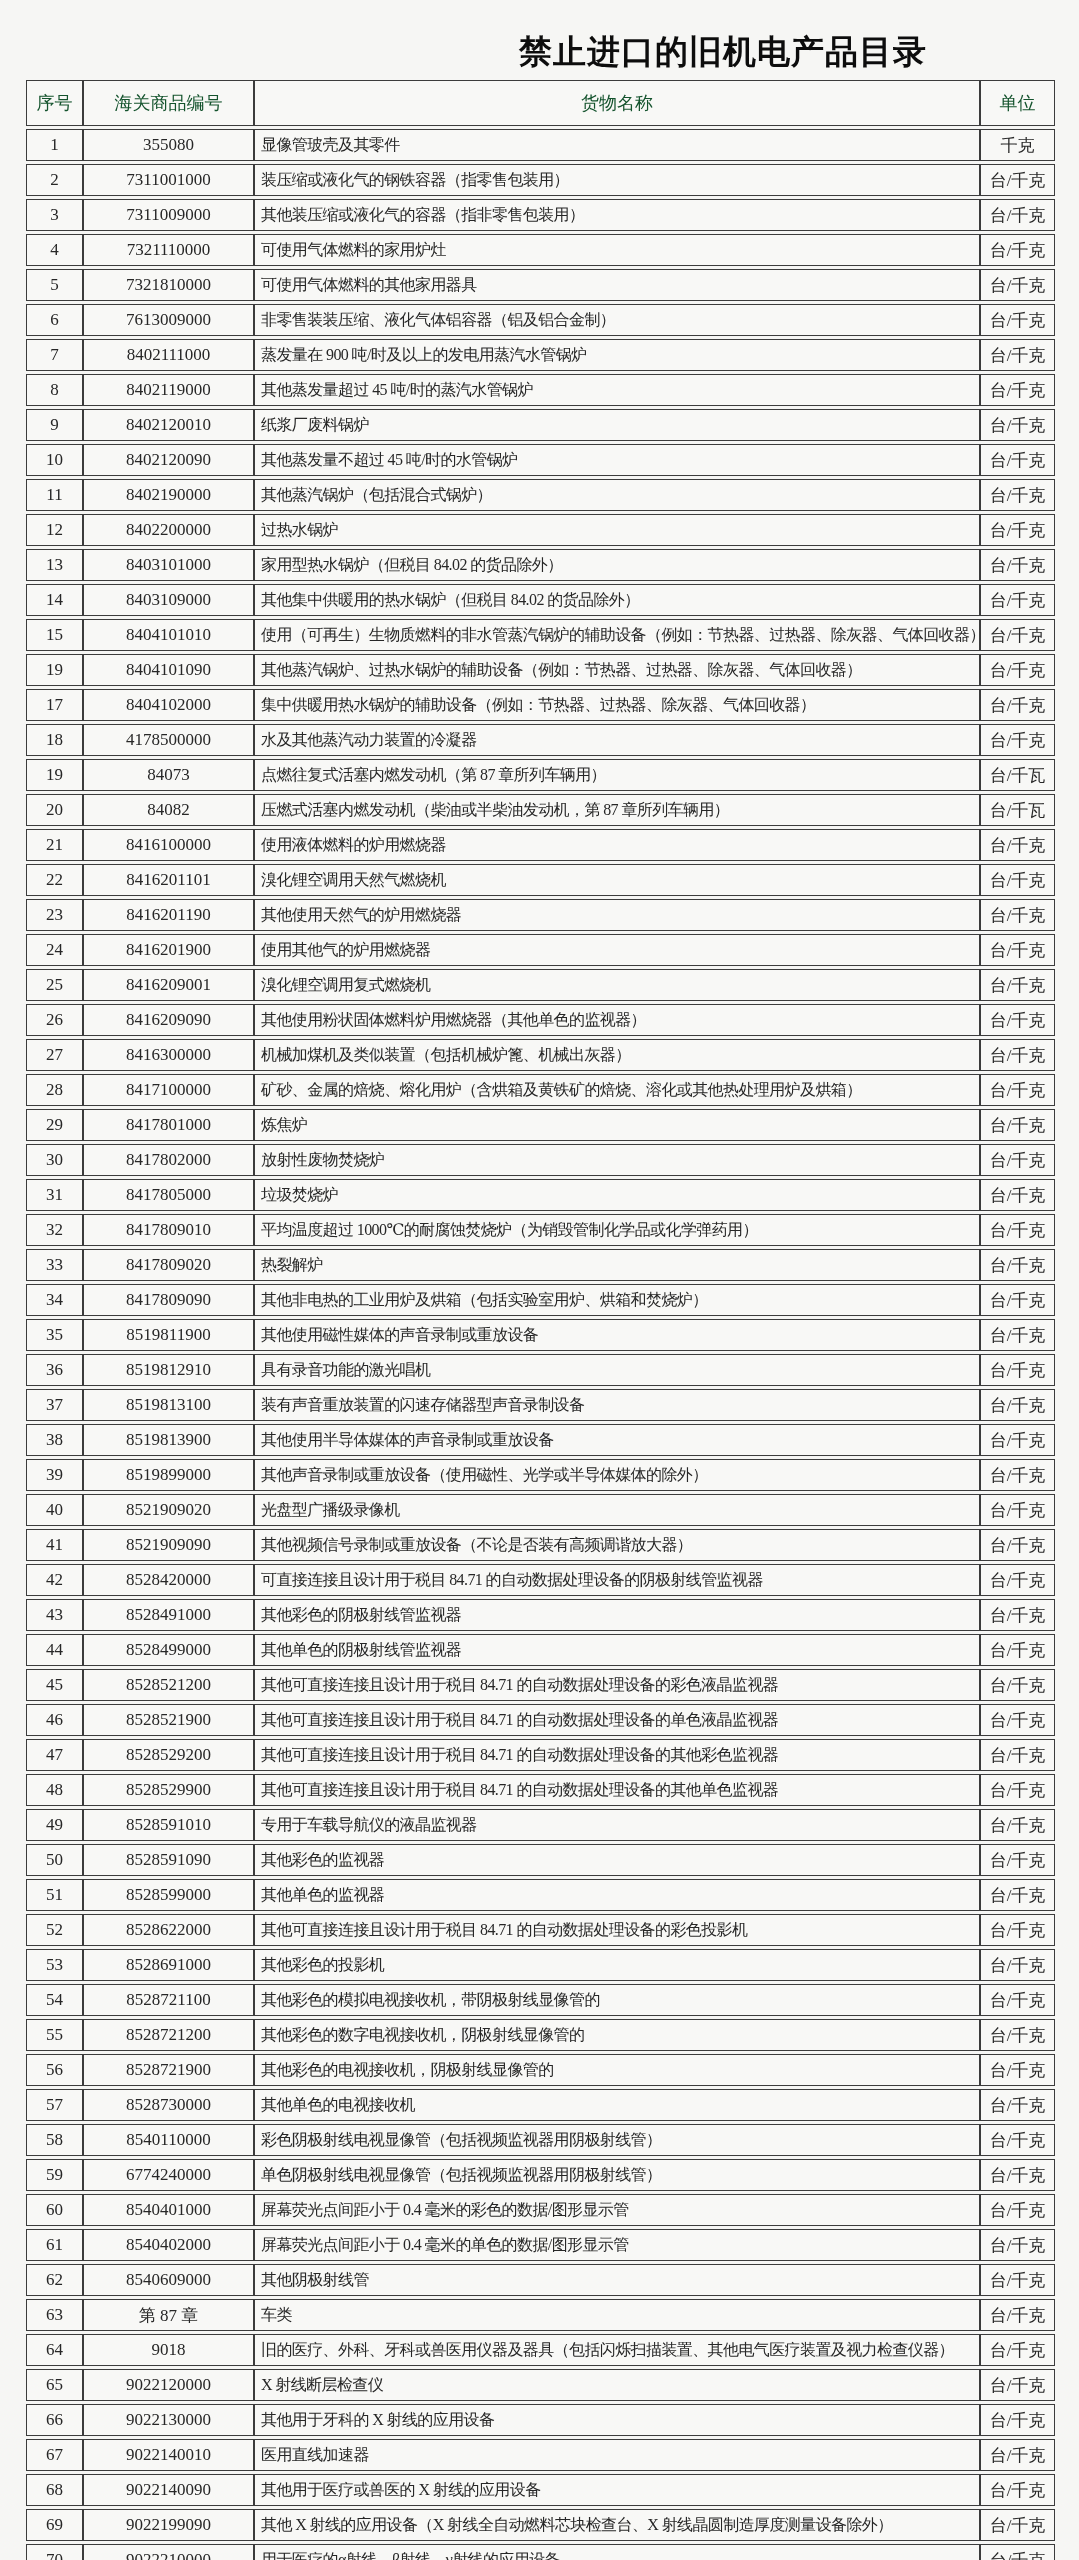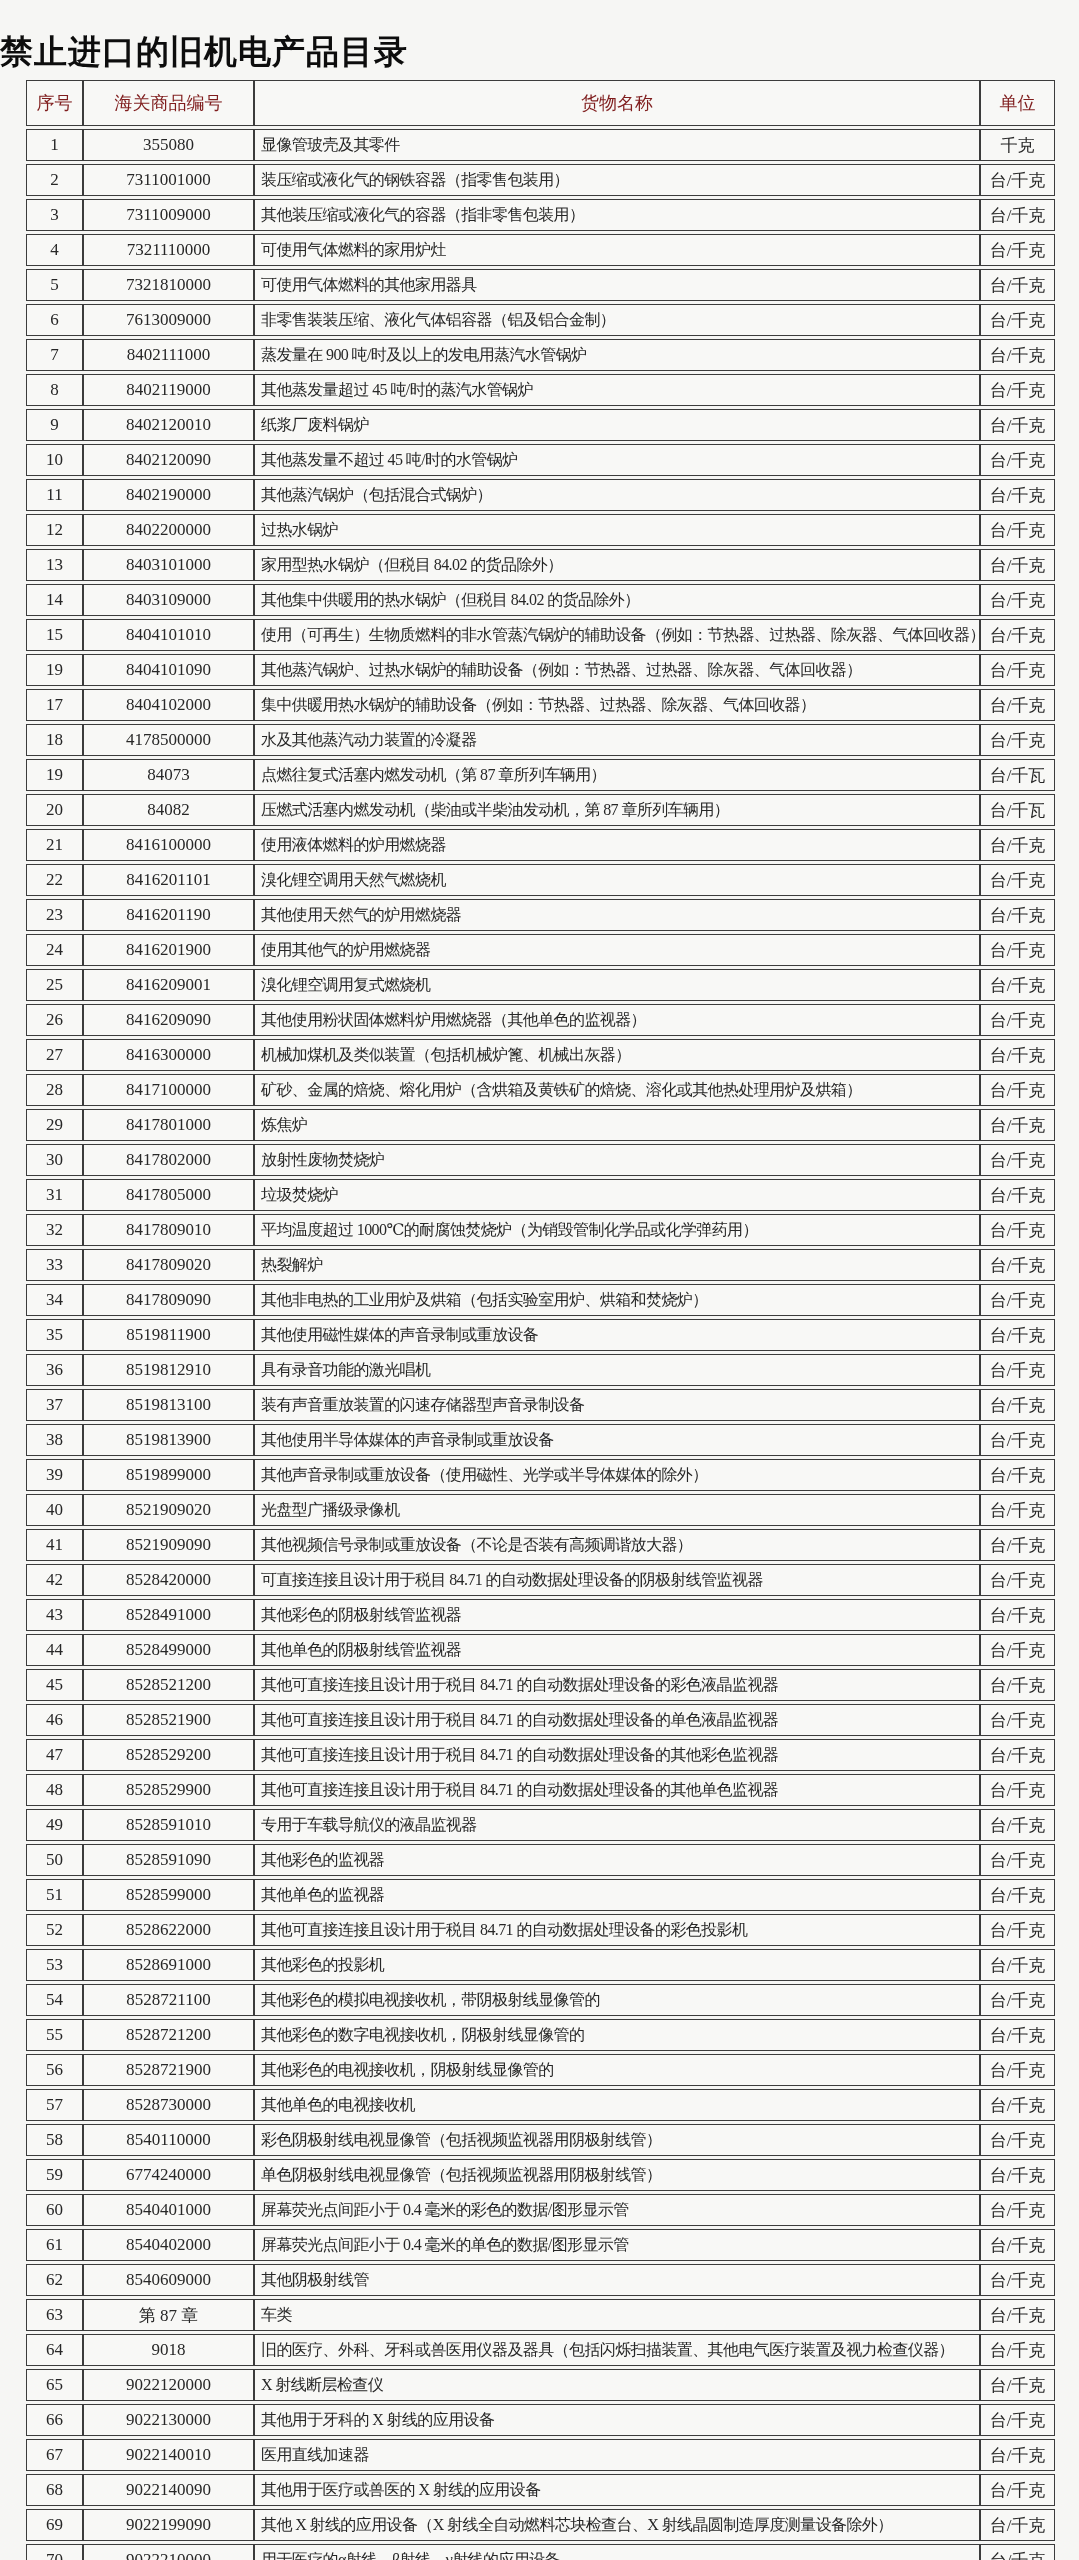--- a/index.html
+++ b/index.html
@@ -5,39 +5,39 @@
   html,body{margin:0;padding:0;}
   body{
     width:1079px;height:2560px;
     background:#f6f6f4;
     font-family:"Liberation Serif","DejaVu Serif",serif;
     color:#1f1f1f;
     position:relative;
   }
   .doc-title{
     position:absolute;top:8px;left:0;width:927px;
-    text-align:left;
+    text-align:right;
     font-size:33px;font-weight:bold;color:#0d0d0d;
     letter-spacing:1px;
   }
   .catalog{
     position:absolute;top:77px;left:26px;
     width:1029px;
     border-collapse:separate;
     border-spacing:0 3px;
     table-layout:fixed;
   }
   .catalog th,.catalog td{
     border:1px solid #3c3c3c;
     background:#f8f8f6;
     font-weight:normal;
     overflow:hidden;
     padding:0;
   }
-  .catalog th{height:44px;font-size:18px;text-align:center;color:#7f1d1d;}
+  .catalog th{height:44px;font-size:18px;text-align:center;color:#14532d;}
   .catalog td{height:30px;font-size:17px;color:#272727;}
   .col-no{width:57px;}
   .col-code{width:171px;}
   .col-name{width:726px;}
   .col-unit{width:75px;}
   td.c-no,td.c-code,td.c-unit{text-align:center;}
   td.c-name{
     text-align:left;padding-left:6px;
     font-size:16px;letter-spacing:-0.6px;
     white-space:nowrap;

